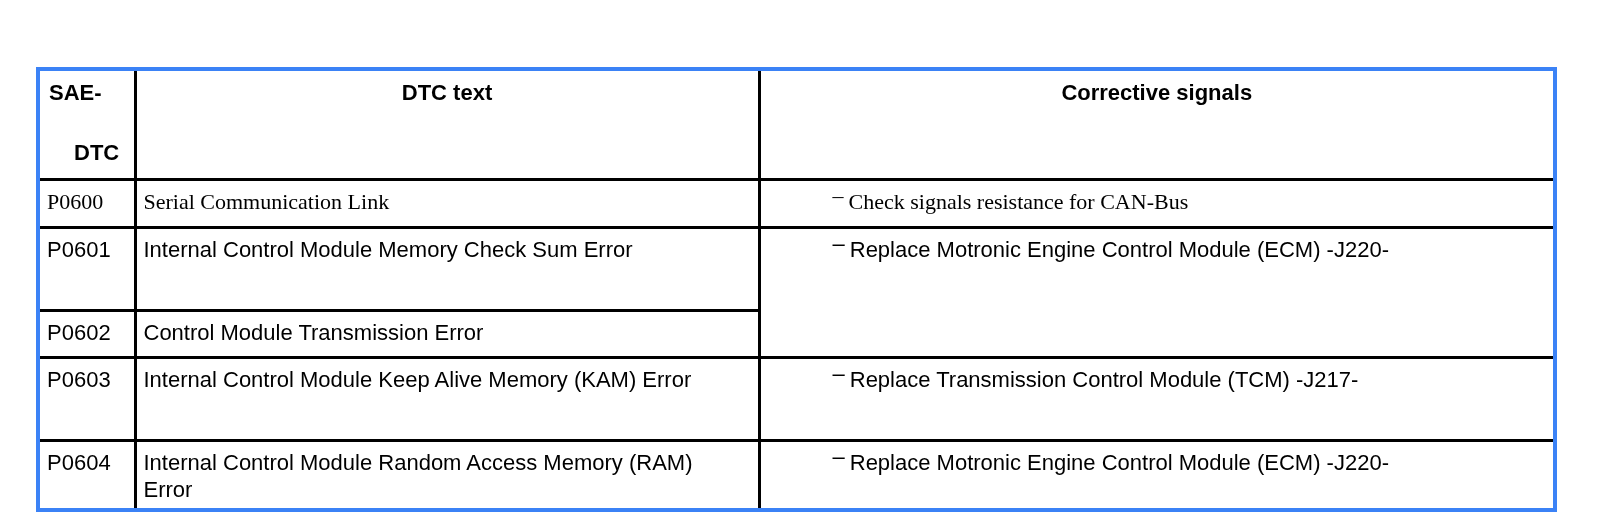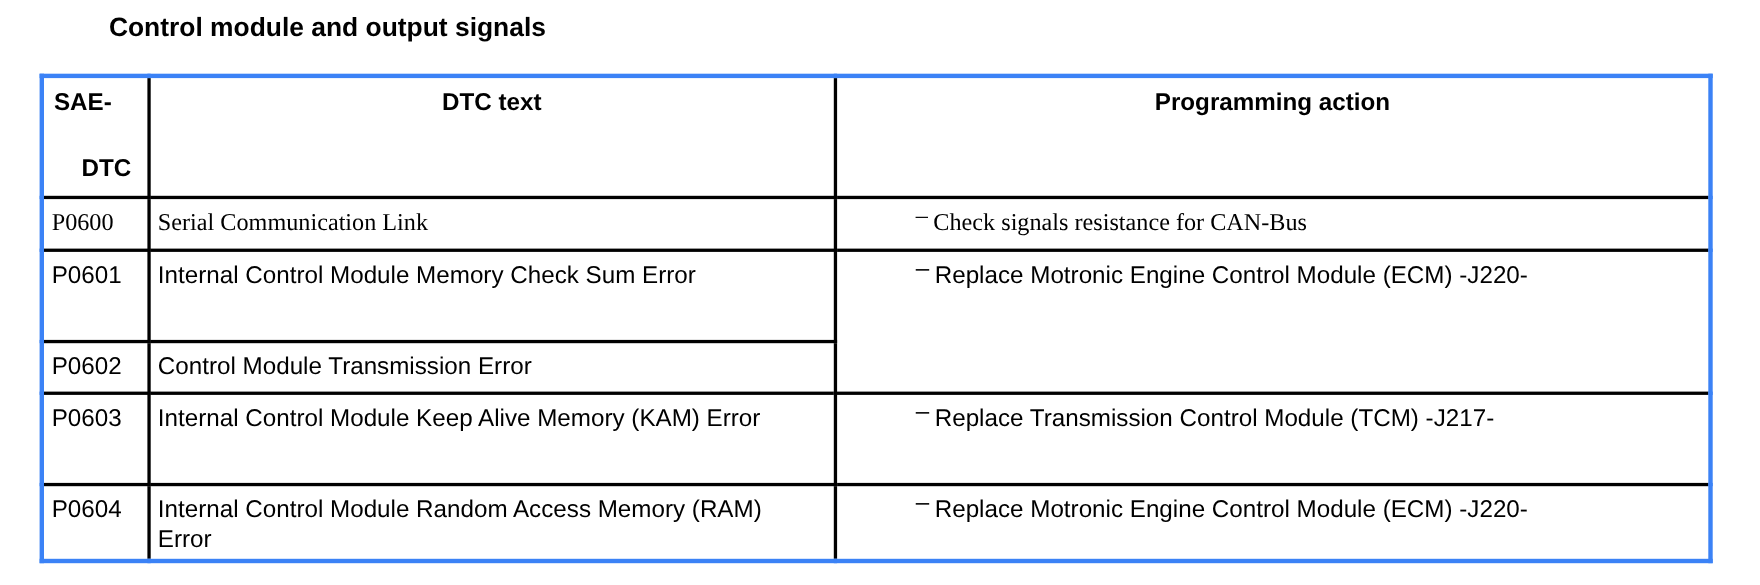--- a/index.html
+++ b/index.html
@@ -78,36 +78,35 @@
     position: relative;
     top: -6px;
     margin-right: 5px;
   }
 </style>
 </head>
 <body>
 
 <div class="page">
 
-  <div class="doc-title">Control module and output signals</div>
 
   <table class="dtc-table">
     <colgroup>
       <col class="c1">
       <col class="c2">
       <col class="c3">
     </colgroup>
     <tbody>
       <tr class="header-row">
         <th class="col-sae">
           <div class="line1">SAE-</div>
           <div class="line2">DTC</div>
         </th>
         <th>DTC text</th>
-        <th>Programming action</th>
+        <th>Corrective signals</th>
       </tr>
 
       <tr class="r0">
         <td class="code-cell">P0600</td>
         <td class="dtc-cell">Serial Communication Link</td>
         <td class="action-cell"><span class="dash">–</span><span>Check signals resistance for CAN-Bus</span></td>
       </tr>
 
       <tr class="r1">
         <td class="code-cell">P0601</td>

